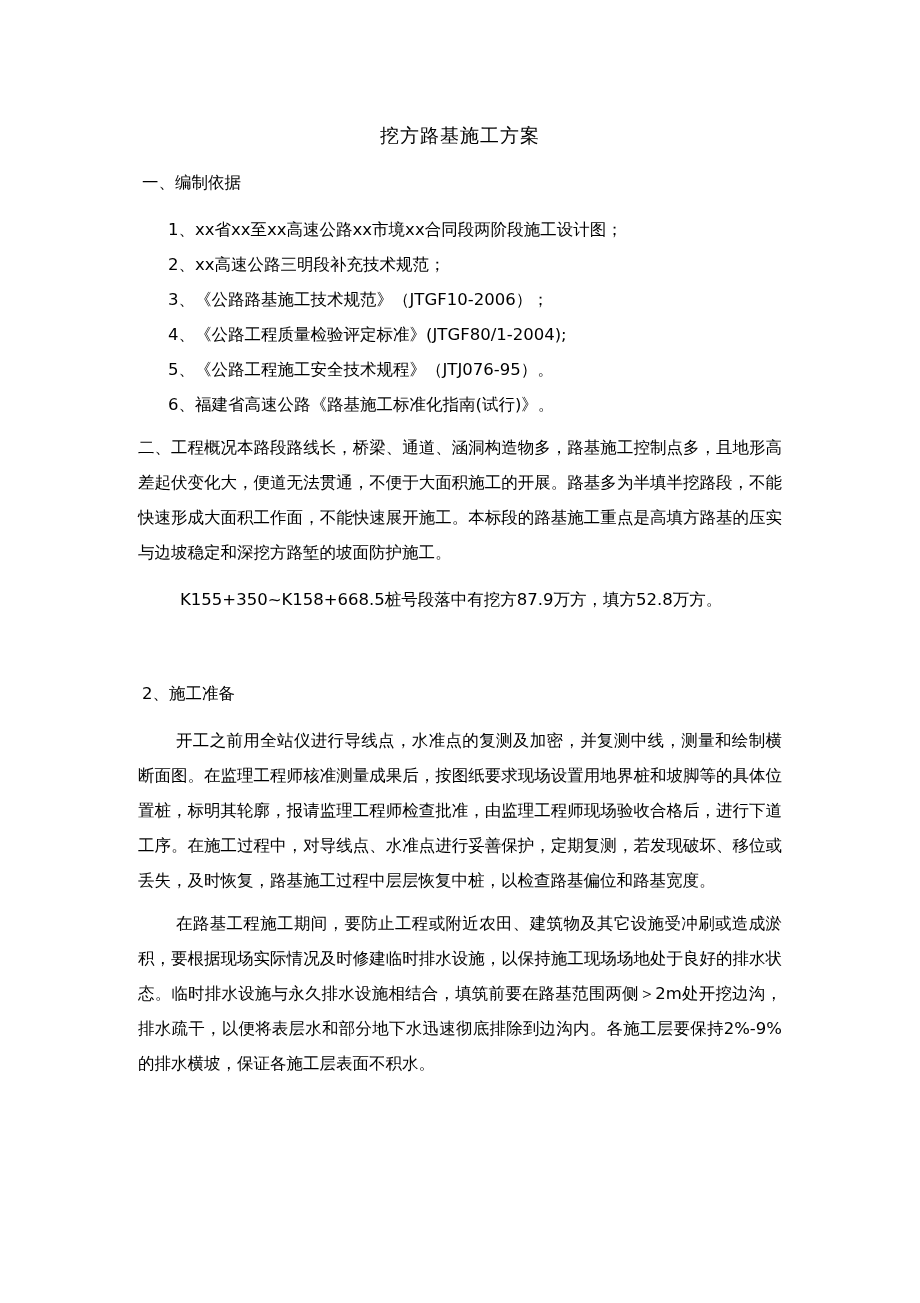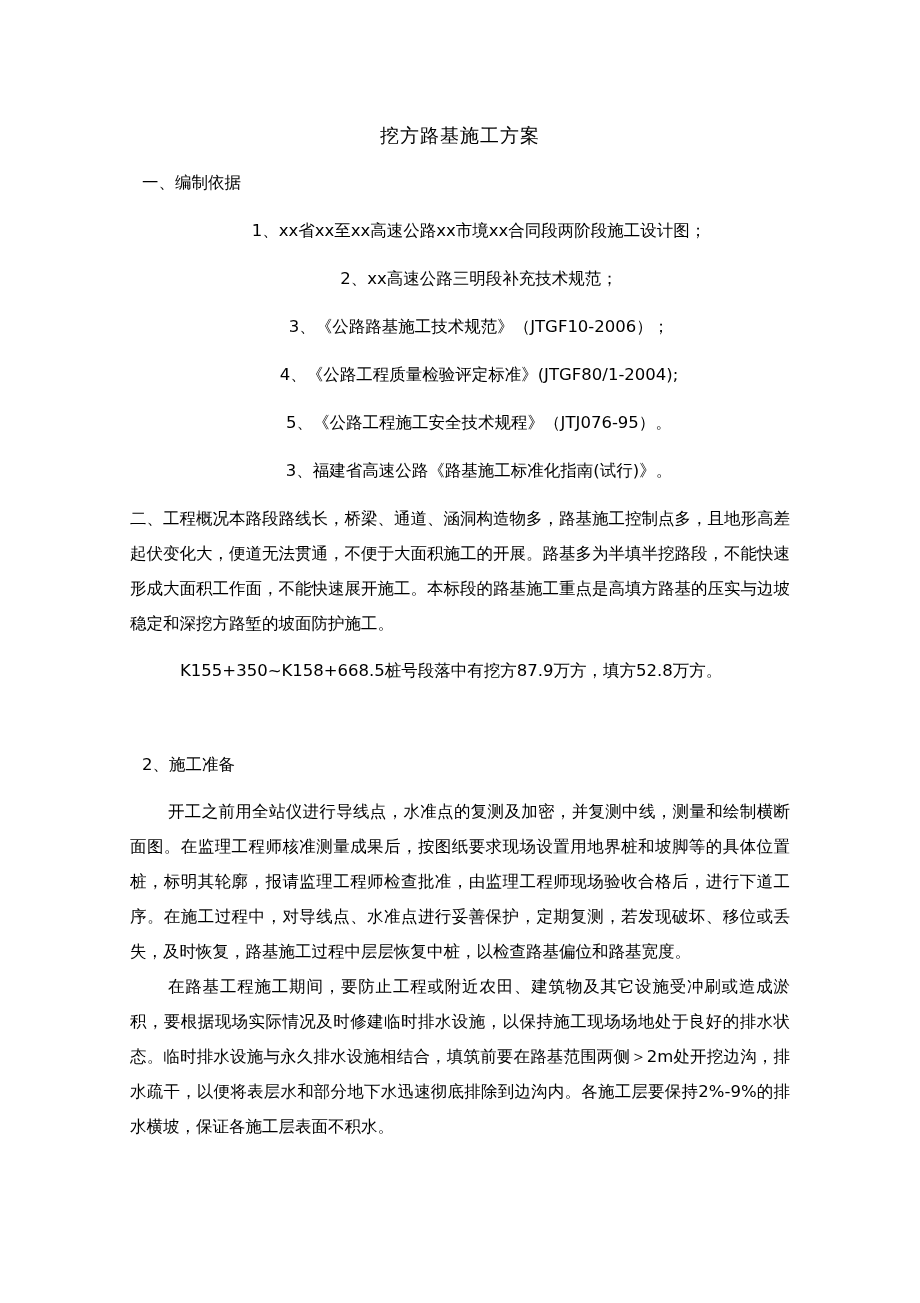--- a/index.html
+++ b/index.html
@@ -34,29 +34,28 @@
   .section-heading {
     font-size: 16.5px;
     line-height: 35px;
     margin: 12px;
     font-weight: normal;
     white-space: nowrap;
   }
   .list-item {
     font-size: 16.5px;
     line-height: 35px;
-    margin: 13px;
+    margin: 0;
     padding-left: 38px;
     white-space: nowrap;
-    text-align: center;
   }
   .body-para {
     font-size: 16.5px;
     line-height: 35px;
-    margin: 0;
+    margin: 8px;
     text-align: justify;
     text-justify: inter-ideograph;
     text-indent: 0;
   }
   .body-para.indent {
     text-indent: 38px;
   }
   .stake-line {
     font-size: 16.5px;
     line-height: 35px;
@@ -75,21 +74,21 @@
 
   <div class="doc-title" id="title-el">挖方路基施工方案</div>
 
   <div class="section-heading">一、编制依据</div>
 
   <div class="list-item">1、xx省xx至xx高速公路xx市境xx合同段两阶段施工设计图；</div>
   <div class="list-item">2、xx高速公路三明段补充技术规范；</div>
   <div class="list-item">3、《公路路基施工技术规范》（JTGF10-2006）；</div>
   <div class="list-item">4、《公路工程质量检验评定标准》(JTGF80/1-2004);</div>
   <div class="list-item">5、《公路工程施工安全技术规程》（JTJ076-95）。</div>
-  <div class="list-item">3、福建省高速公路《路基施工标准化指南(试行)》。</div>
+  <div class="list-item">6、福建省高速公路《路基施工标准化指南(试行)》。</div>
 
   <div class="body-para">二、工程概况本路段路线长，桥梁、通道、涵洞构造物多，路基施工控制点多，且地形高差起伏变化大，便道无法贯通，不便于大面积施工的开展。路基多为半填半挖路段，不能快速形成大面积工作面，不能快速展开施工。本标段的路基施工重点是高填方路基的压实与边坡稳定和深挖方路堑的坡面防护施工。</div>
 
   <div class="stake-line">K155+350~K158+668.5桩号段落中有挖方87.9万方，填方52.8万方。</div>
 
   <div class="spacer-line"></div>
 
   <div class="section-heading">2、施工准备</div>
 
   <div class="body-para indent">开工之前用全站仪进行导线点，水准点的复测及加密，并复测中线，测量和绘制横断面图。在监理工程师核准测量成果后，按图纸要求现场设置用地界桩和坡脚等的具体位置桩，标明其轮廓，报请监理工程师检查批准，由监理工程师现场验收合格后，进行下道工序。在施工过程中，对导线点、水准点进行妥善保护，定期复测，若发现破坏、移位或丢失，及时恢复，路基施工过程中层层恢复中桩，以检查路基偏位和路基宽度。</div>

